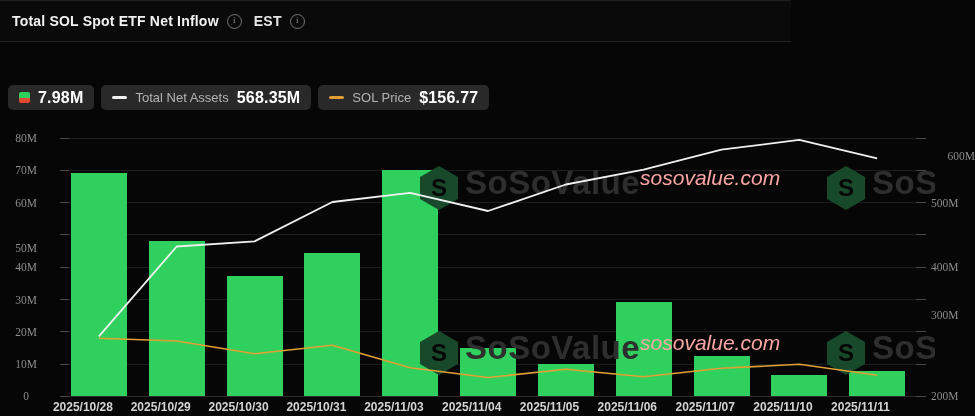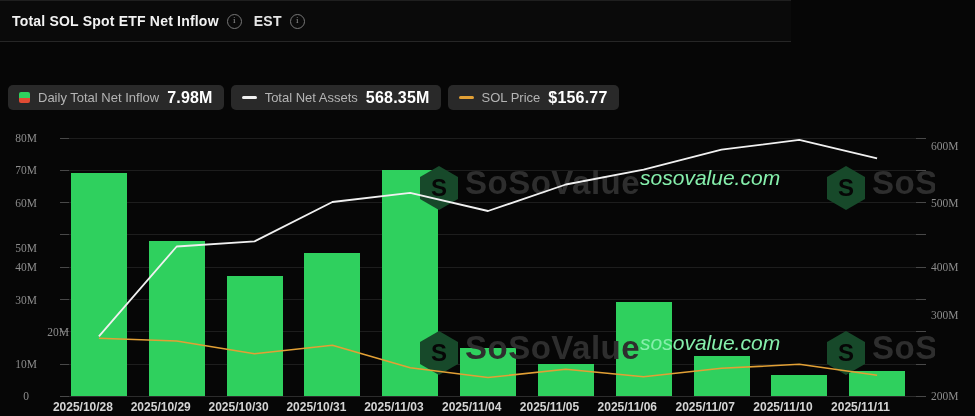--- a/index.html
+++ b/index.html
@@ -49,21 +49,21 @@
   .x-label{position:absolute;width:92px;text-align:left;font-size:12px;color:#d4d4d4;line-height:14px;font-weight:bold;}
   .line-svg{position:absolute;left:0;top:0;pointer-events:none;}
 
   
   .wm-layer{position:absolute;left:0;top:0;width:935px;height:416px;overflow:hidden;pointer-events:none;}
   .wm{position:absolute;display:flex;align-items:flex-start;gap:7px;}
   .wm-logo{width:38px;height:44px;clip-path:polygon(50% 0,100% 25%,100% 75%,50% 100%,0 75%,0 25%);background:#17492a;display:flex;align-items:center;justify-content:center;}
   .wm-logo-letter{font-size:24px;font-weight:bold;color:#060606;font-family:"Liberation Sans",sans-serif;}
   .wm-text{display:flex;flex-direction:row;}
   .wm-name{font-size:33px;font-weight:bold;color:#2e2e2e;line-height:33px;letter-spacing:.5px;}
-  .wm-domain{font-size:21px;font-style:italic;color:#86efac;line-height:22px;margin-top:1px;}
+  .wm-domain{font-size:21px;font-style:italic;color:#fca5a5;line-height:22px;margin-top:1px;}
   .wm-pos-1{left:420px;top:165px;}
   .wm-pos-2{left:827px;top:165px;}
   .wm-pos-3{left:420px;top:330px;}
   .wm-pos-4{left:827px;top:330px;}
 </style>
 </head>
 <body>
 
 <div class="card">
 
@@ -74,21 +74,20 @@
     <span class="info-icon">i</span>
   </div>
 
 
   <div class="legend-row">
     <div class="chip">
       <span class="io-icon">
           <span class="io-green"></span>
           <span class="io-red"></span>
         </span>
-      <span class="chip-label">Daily Total Net Inflow</span>
       <span class="chip-value">7.98M</span>
     </div>
     <div class="chip">
       <span class="dash-icon dash-white"></span>
       <span class="chip-label">Total Net Assets</span>
       <span class="chip-value">568.35M</span>
     </div>
     <div class="chip">
       <span class="dash-icon dash-orange"></span>
       <span class="chip-label">SOL Price</span>
@@ -179,32 +178,32 @@
       </div>
     </div>
 
     <svg id="line-layer" class="line-svg" width="975" height="416">
         <polyline points="98.9,335.3 176.7,245.5 254.5,240.4 332.4,201.0 410.2,191.9 488.0,210.0 565.8,183.5 643.6,168.7 721.5,148.6 799.3,138.9 877.1,157.4" fill="none" stroke="#f0f0f0" stroke-width="1.8" stroke-linejoin="round"></polyline>
         <polyline points="98.9,337.3 176.7,340.0 254.5,352.7 332.4,344.3 410.2,366.7 488.0,376.5 565.8,368.3 643.6,375.7 721.5,367.3 799.3,363.3 877.1,374.3" fill="none" stroke="#e2a035" stroke-width="1.6" stroke-linejoin="round"></polyline>
       </svg>
     <div id="axis-layer">
         <div class="y-label left" style="top: 388.4px;">0</div>
         <div class="y-label left" style="top: 356.1px;">10M</div>
-        <div class="y-label left" style="top: 323.8px; padding-left: 32px;">20M</div>
+        <div class="y-label left" style="top: 323.8px;">20M</div>
         <div class="y-label left" style="top: 291.5px;">30M</div>
         <div class="y-label left" style="top: 259.2px;">40M</div>
         <div class="y-label left" style="top: 240px;">50M</div>
         <div class="y-label left" style="top: 194.6px;">60M</div>
         <div class="y-label left" style="top: 162.3px;">70M</div>
         <div class="y-label left" style="top: 130px;">80M</div>
         <div class="y-label right" style="top: 388.4px;">200M</div>
         <div class="y-label right" style="top: 307px;">300M</div>
         <div class="y-label right" style="top: 259.2px;">400M</div>
         <div class="y-label right" style="top: 194.6px;">500M</div>
-        <div class="y-label right" style="top: 138px;">600M</div>
+        <div class="y-label right" style="top: 148px; text-align: right;">600M</div>
         <div class="x-label" style="left: 52.9px; top: 399.4px;">2025/10/28</div>
         <div class="x-label" style="left: 130.7px; top: 399.4px;">2025/10/29</div>
         <div class="x-label" style="left: 208.5px; top: 399.4px;">2025/10/30</div>
         <div class="x-label" style="left: 286.4px; top: 399.4px;">2025/10/31</div>
         <div class="x-label" style="left: 364.2px; top: 399.4px;">2025/11/03</div>
         <div class="x-label" style="left: 442px; top: 399.4px;">2025/11/04</div>
         <div class="x-label" style="left: 519.8px; top: 399.4px;">2025/11/05</div>
         <div class="x-label" style="left: 597.6px; top: 399.4px;">2025/11/06</div>
         <div class="x-label" style="left: 675.5px; top: 399.4px;">2025/11/07</div>
         <div class="x-label" style="left: 753.3px; top: 399.4px;">2025/11/10</div>

